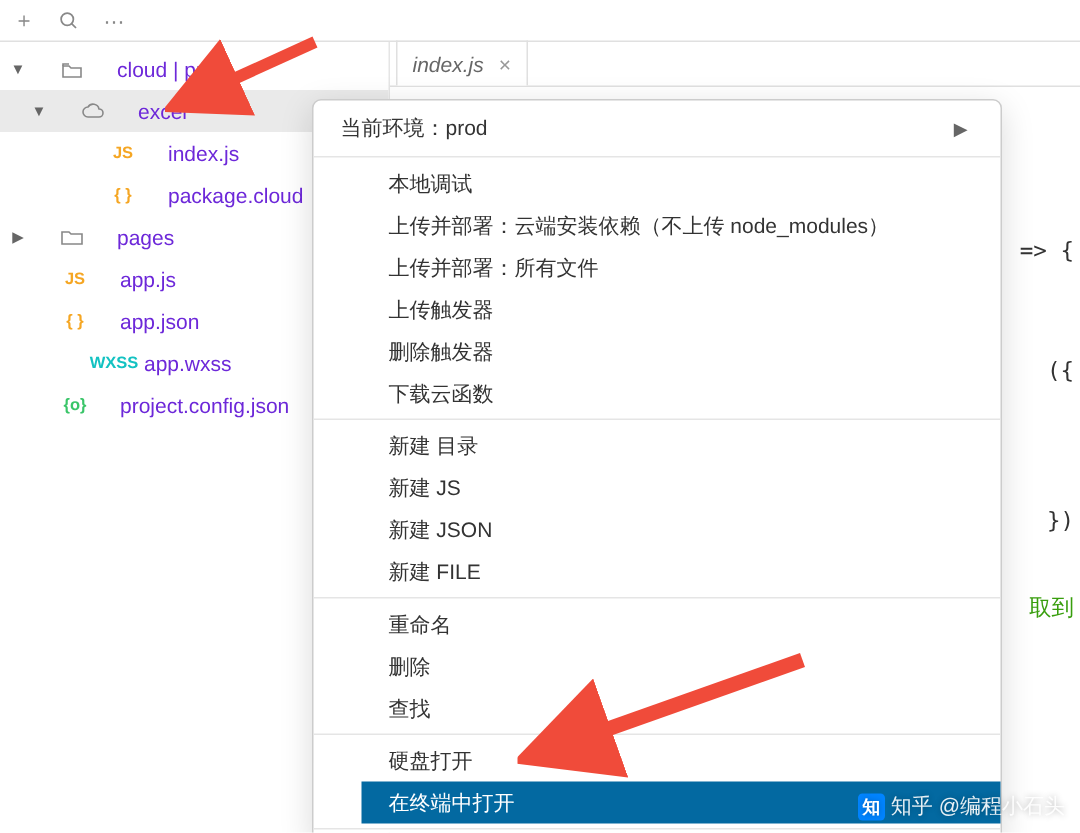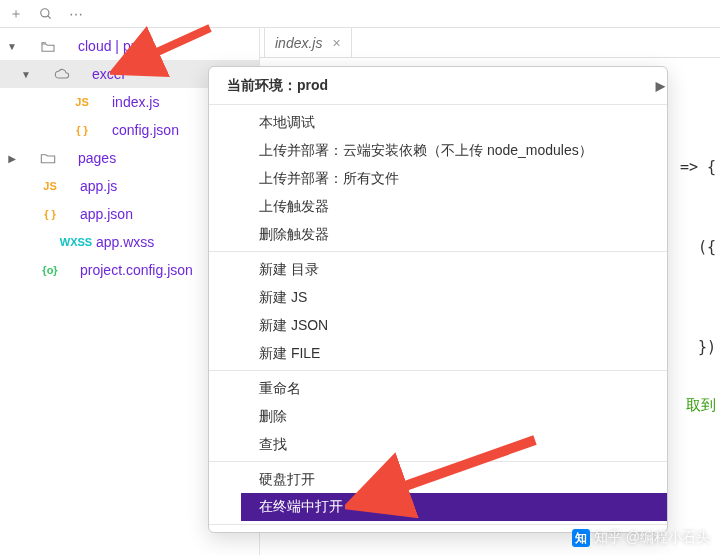--- a/index.html
+++ b/index.html
@@ -42,24 +42,24 @@
 .tok-comment { color: #888; }
 .tok-keyword { color: #c41d7f; }
 .tok-var { color: #1677ff; }
 .tok-fn { color: #1677ff; }
 .tok-str { color: #d14; }
 .code-frag { white-space: pre; }
 .frag-row { position: absolute; right: 4px; color: #333; font-family: Menlo, monospace; font-size: 15px; }
 
 
 .context-menu { position: absolute; left: 208px; top: 66px; width: 460px; background: #fff; border: 1px solid #ccc; border-radius: 6px; box-shadow: 0 6px 22px rgba(0,0,0,0.15); padding: 4px 0; z-index: 10; }
-.menu-header { display: flex; align-items: center; justify-content: space-between; padding: 6px 2px 6px 18px; color: #333; font-weight: bold; }
+.menu-header { display: flex; align-items: center; justify-content: space-between; padding: 6px 22px 6px 18px; color: #333; }
 .menu-sep { height: 1px; background: #e5e5e5; margin: 3px 0; }
 .menu-item { padding: 3px 18px; cursor: pointer; color: #333; line-height: 22px; margin-left: 32px; }
-.menu-item.highlight { background: #4c1d95; color: #fff; font-family: Liberation Mono, monospace; }
+.menu-item.highlight { background: #0369a1; color: #fff; }
 .menu-play { font-size: 12px; color: #666; }
 
 
 .arrow-svg { position: absolute; pointer-events: none; z-index: 20; }
 
 
 .watermark { position: absolute; right: 10px; bottom: 8px; color: rgba(255,255,255,0.9); font-size: 14px; z-index: 30; text-shadow: 0 0 4px rgba(0,0,0,0.3); display: flex; align-items: center; gap: 4px; }
 .watermark .zhi { background: #0084ff; color: #fff; width: 18px; height: 18px; border-radius: 3px; display: flex; align-items: center; justify-content: center; font-size: 12px; font-weight: bold; }
 </style>
 </head>
@@ -98,21 +98,21 @@
       </span>
       <span class="label">excel</span>
     </div>
 
     <div class="tree-item indent-2">
       <span class="file-icon icon-js">JS</span>
       <span class="label">index.js</span>
     </div>
     <div class="tree-item indent-2">
       <span class="file-icon icon-json">{ }</span>
-      <span class="label">config.json</span>
+      <span class="label">package.cloud</span>
     </div>
 
     <div class="tree-item">
       <span class="arrow">▶</span>
       <span class="file-icon icon-folder">
         <svg width="16" height="12" viewBox="0 0 24 18" fill="none" stroke="#888" stroke-width="1.6">
             <path d="M2 4h7l2 2h11v10H2z"></path>
           </svg>
       </span>
       <span class="label">pages</span>
@@ -164,20 +164,21 @@
   <div class="menu-header">
     <span><span>当前环境：</span><span>prod</span></span>
     <span class="menu-play">▶</span>
   </div>
   <div class="menu-sep"></div>
   <div class="menu-item">本地调试</div>
   <div class="menu-item">上传并部署：云端安装依赖（不上传 node_modules）</div>
   <div class="menu-item">上传并部署：所有文件</div>
   <div class="menu-item">上传触发器</div>
   <div class="menu-item">删除触发器</div>
+  <div class="menu-item">下载云函数</div>
   <div class="menu-sep"></div>
   <div class="menu-item">新建 目录</div>
   <div class="menu-item">新建 JS</div>
   <div class="menu-item">新建 JSON</div>
   <div class="menu-item">新建 FILE</div>
   <div class="menu-sep"></div>
   <div class="menu-item">重命名</div>
   <div class="menu-item">删除</div>
   <div class="menu-item">查找</div>
   <div class="menu-sep"></div>

